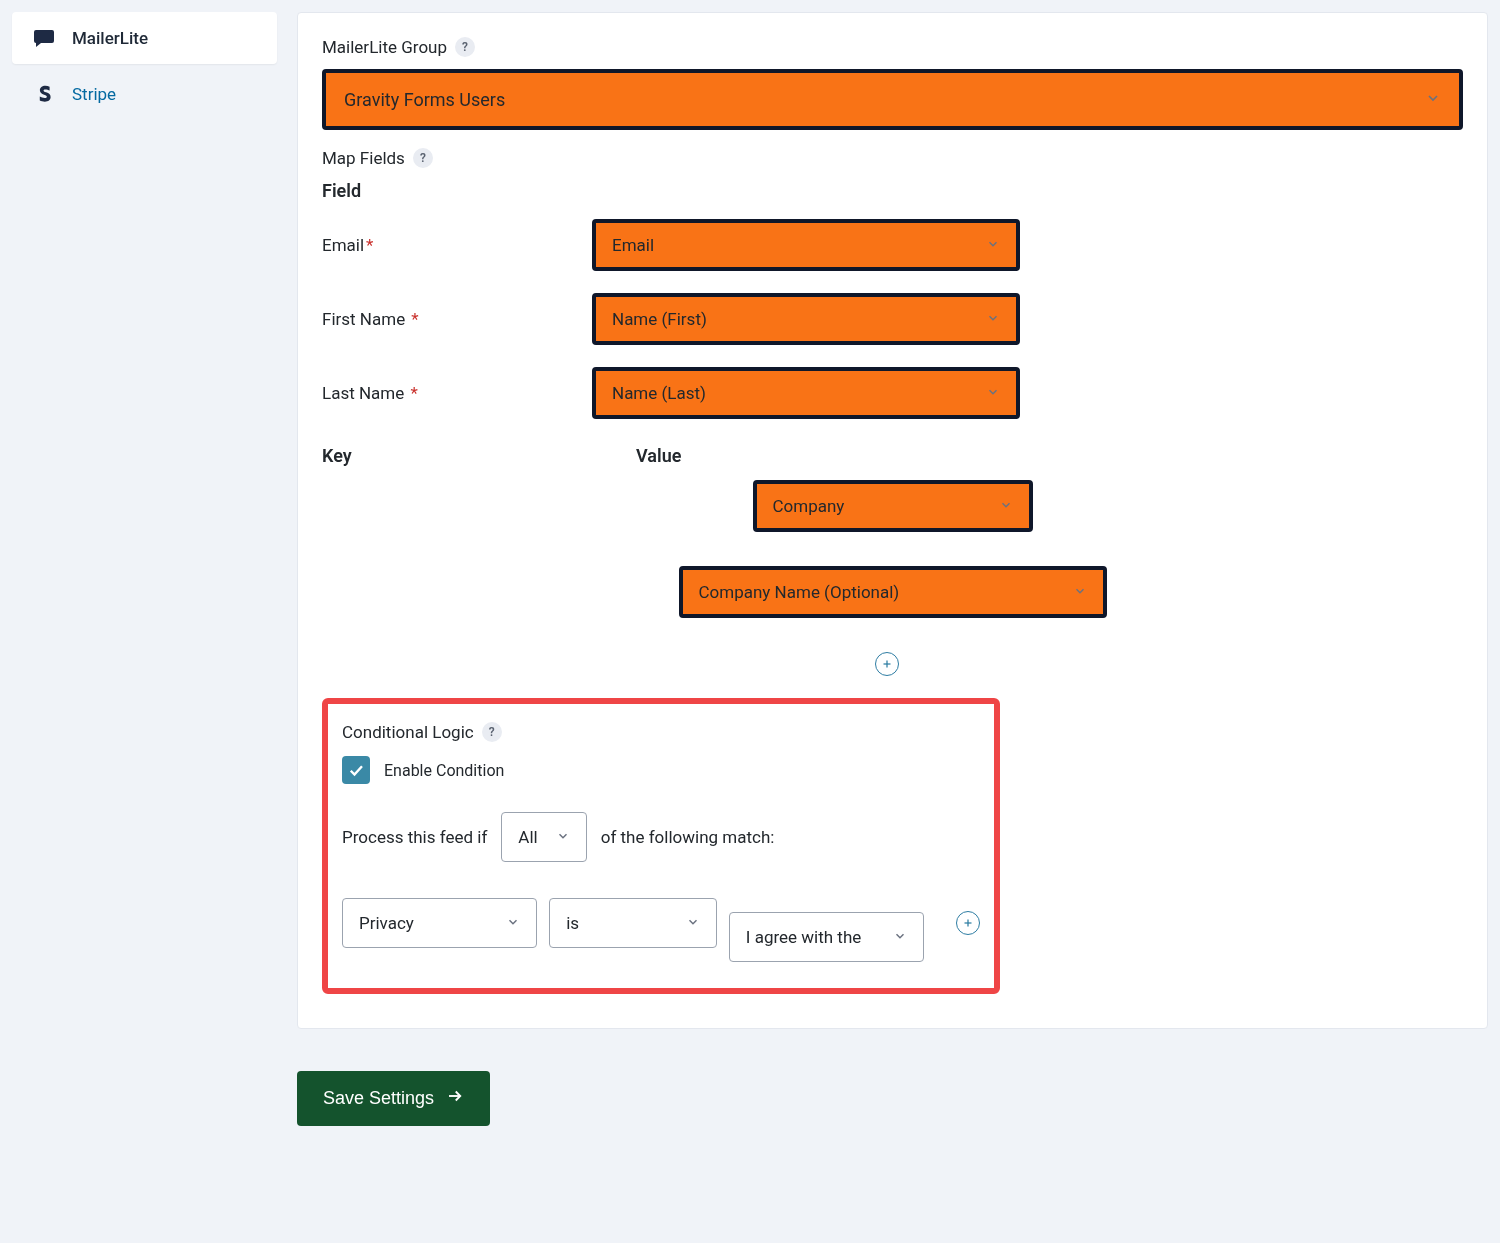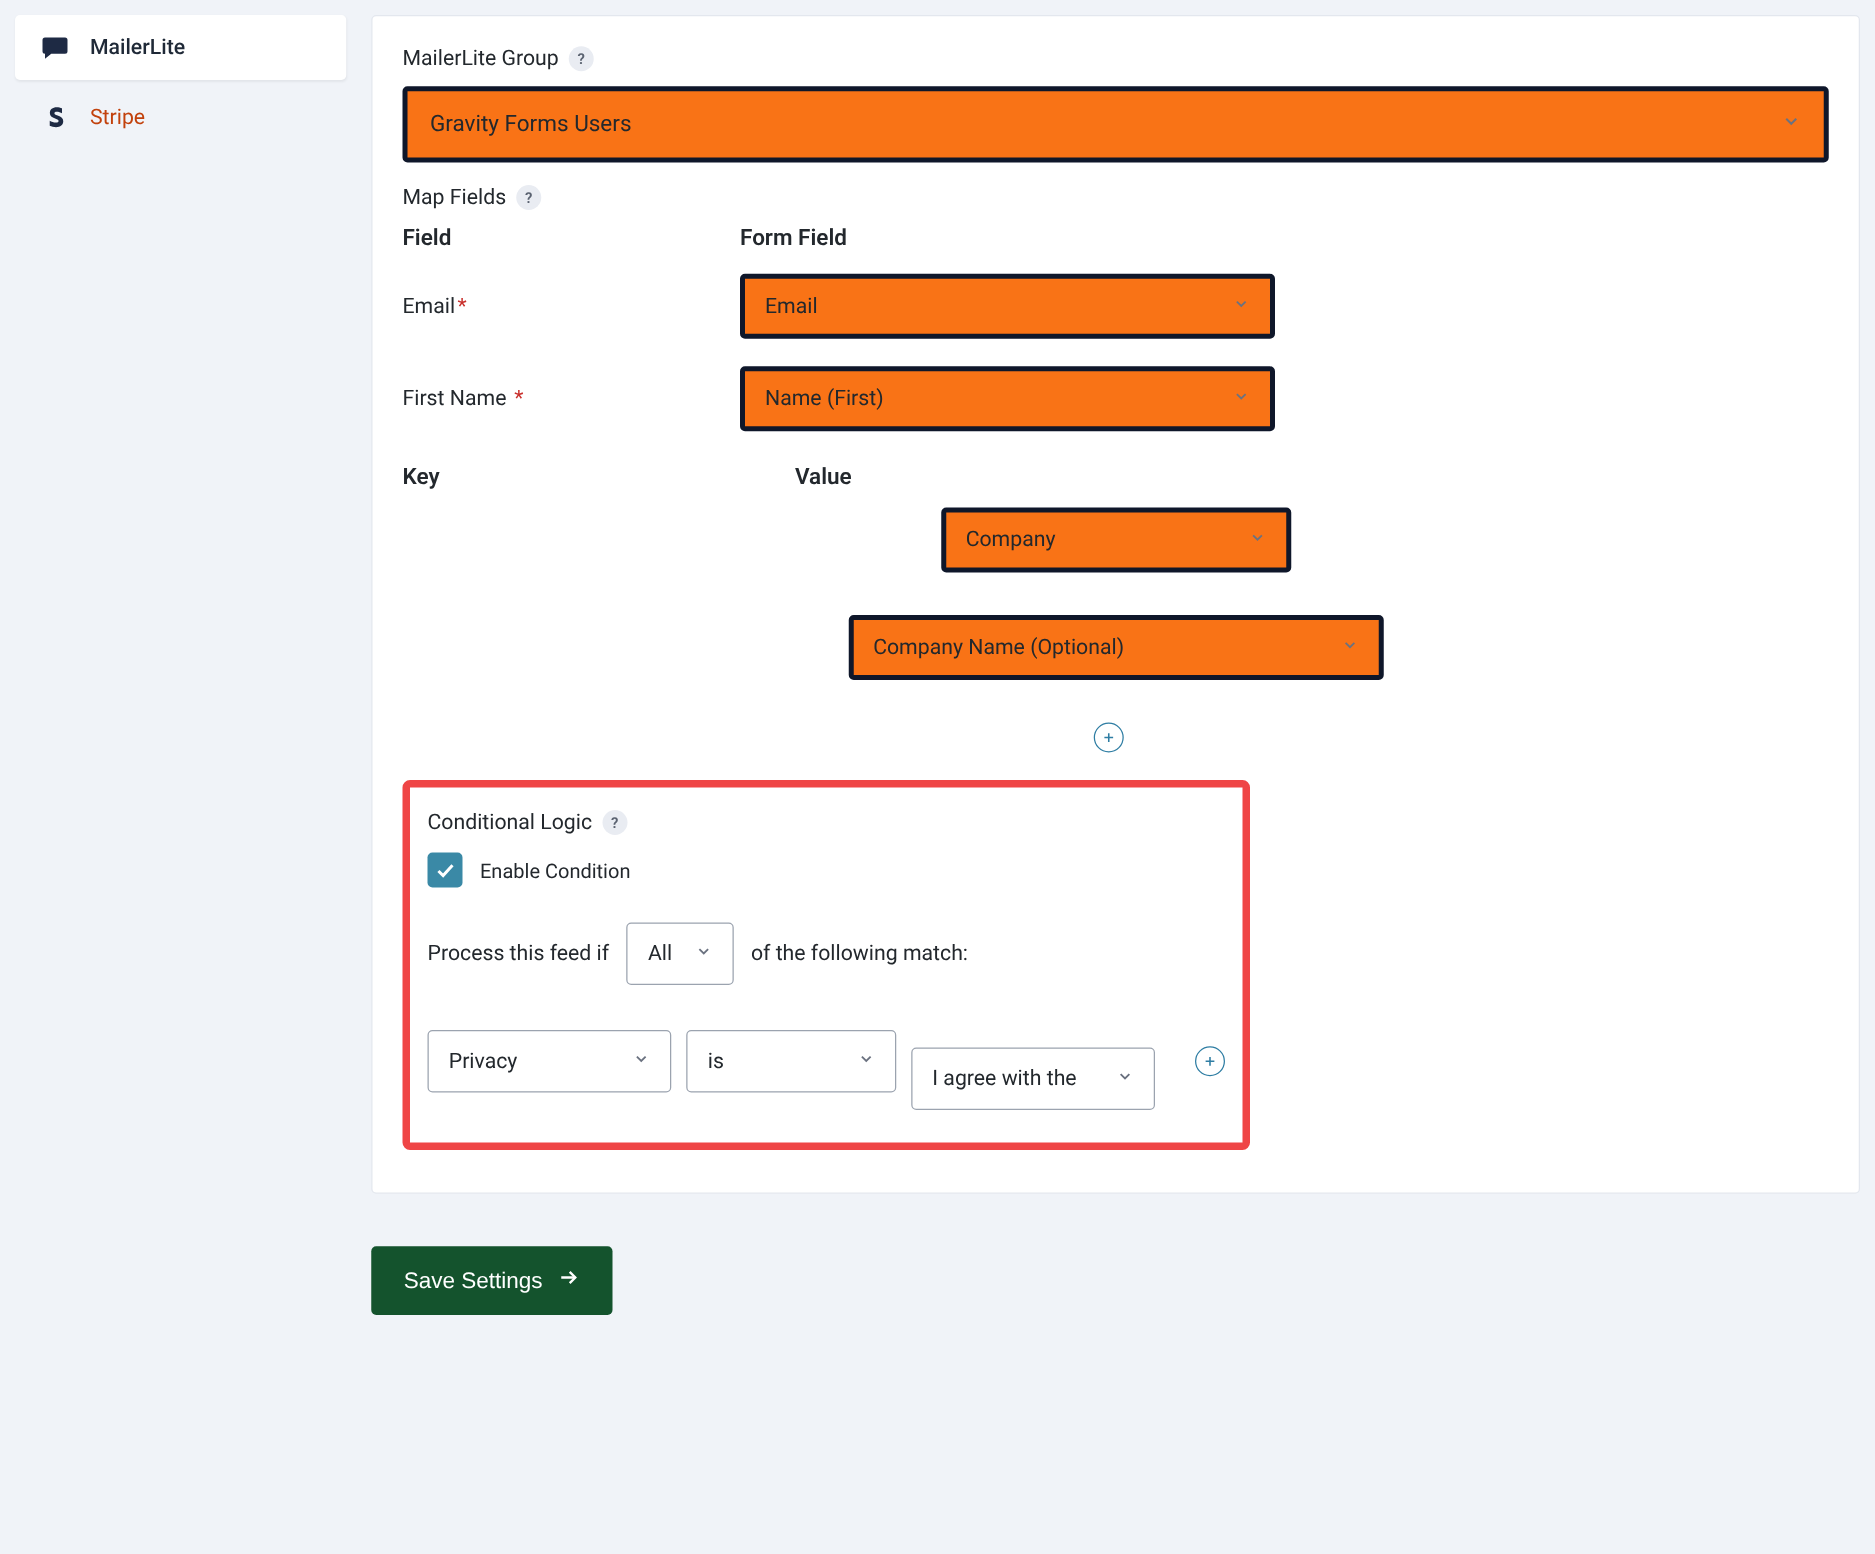--- a/index.html
+++ b/index.html
@@ -24,21 +24,21 @@
       padding-top: 0;
     }
     .sidebar-item {
       display: flex;
       align-items: center;
       gap: 16px;
       padding: 14px 20px;
       border-radius: 4px;
       cursor: pointer;
       font-size: 17px;
-      color: #c2410c;
+      color: #0369a1;
       margin-bottom: 4px;
     }
     .sidebar-item.active {
       background: #fff;
       color: #1f2937;
       font-weight: 500;
       box-shadow: 0 1px 2px rgba(0,0,0,0.06);
     }
     .sidebar-icon {
       width: 24px;
@@ -304,21 +304,20 @@
         </div>
       </div>
 
       <div class="label-row" style="margin-top:6px;">
         <span class="section-label">Map Fields</span>
         <span class="help-badge">?</span>
       </div>
 
       <div class="map-headers">
         <div class="map-col-field">Field</div>
-        <div class="map-col-form">Form Field</div>
       </div>
 
       <div class="map-row">
         <div class="field-name">
           <span>Email</span><span class="req">*</span>
         </div>
         <div class="select-wrap">
           <div class="select-field sm">
             <span>Email</span>
             <span class="chevron">
@@ -339,20 +338,35 @@
             <span>Name (First)</span>
             <span class="chevron">
               <svg width="14" height="14" viewBox="0 0 24 24" fill="none" stroke="currentColor" stroke-width="2.5">
                   <polyline points="6 9 12 15 18 9"></polyline>
                 </svg>
             </span>
           </div>
         </div>
       </div>
 
+      <div class="map-row">
+        <div class="field-name">
+          <span>Last Name</span> <span class="req">*</span>
+        </div>
+        <div class="select-wrap">
+          <div class="select-field sm">
+            <span>Name (Last)</span>
+            <span class="chevron">
+              <svg width="14" height="14" viewBox="0 0 24 24" fill="none" stroke="currentColor" stroke-width="2.5">
+                  <polyline points="6 9 12 15 18 9"></polyline>
+                </svg>
+            </span>
+          </div>
+        </div>
+      </div>
 
       <div class="kv-headers">
         <div class="kv-col-key">Key</div>
         <div class="kv-col-value">Value</div>
       </div>
 
       <div class="kv-row">
         <div class="key-wrap">
           <div class="select-field sm">
             <span>Company</span>

